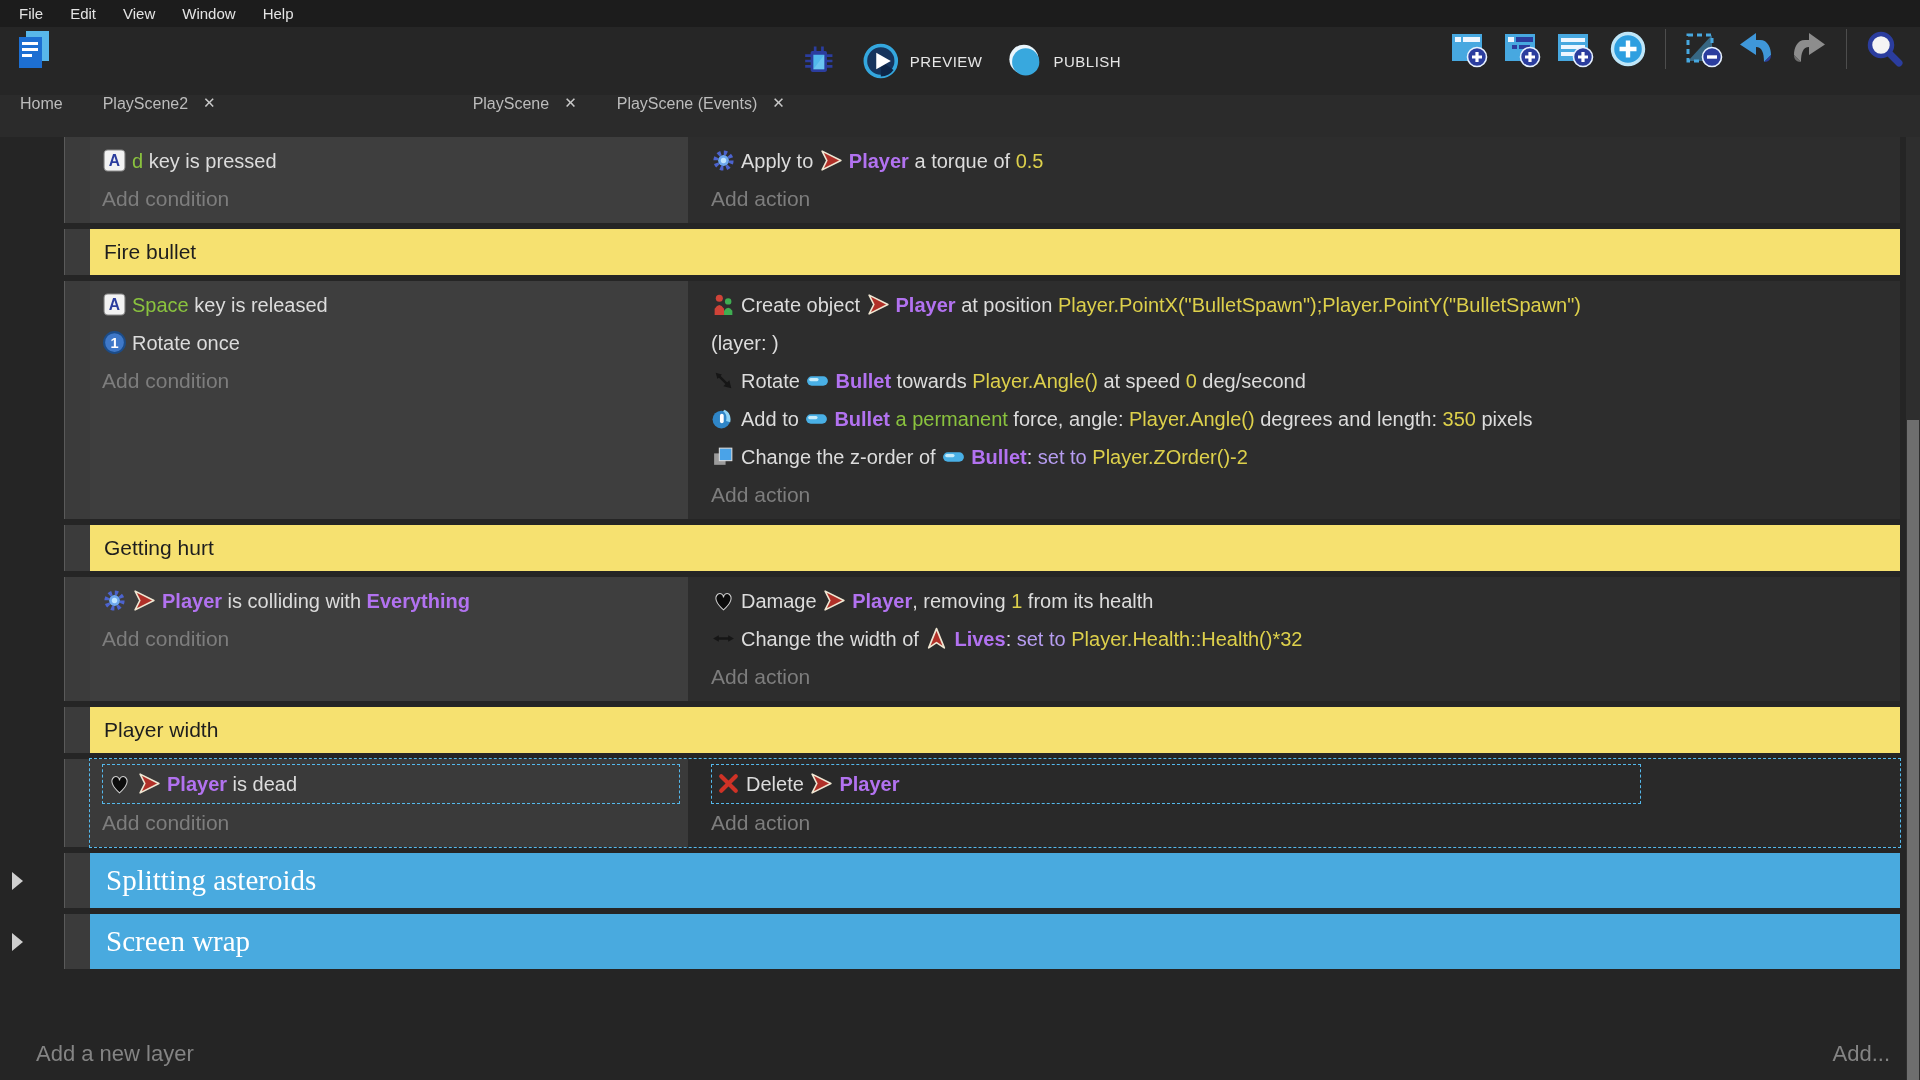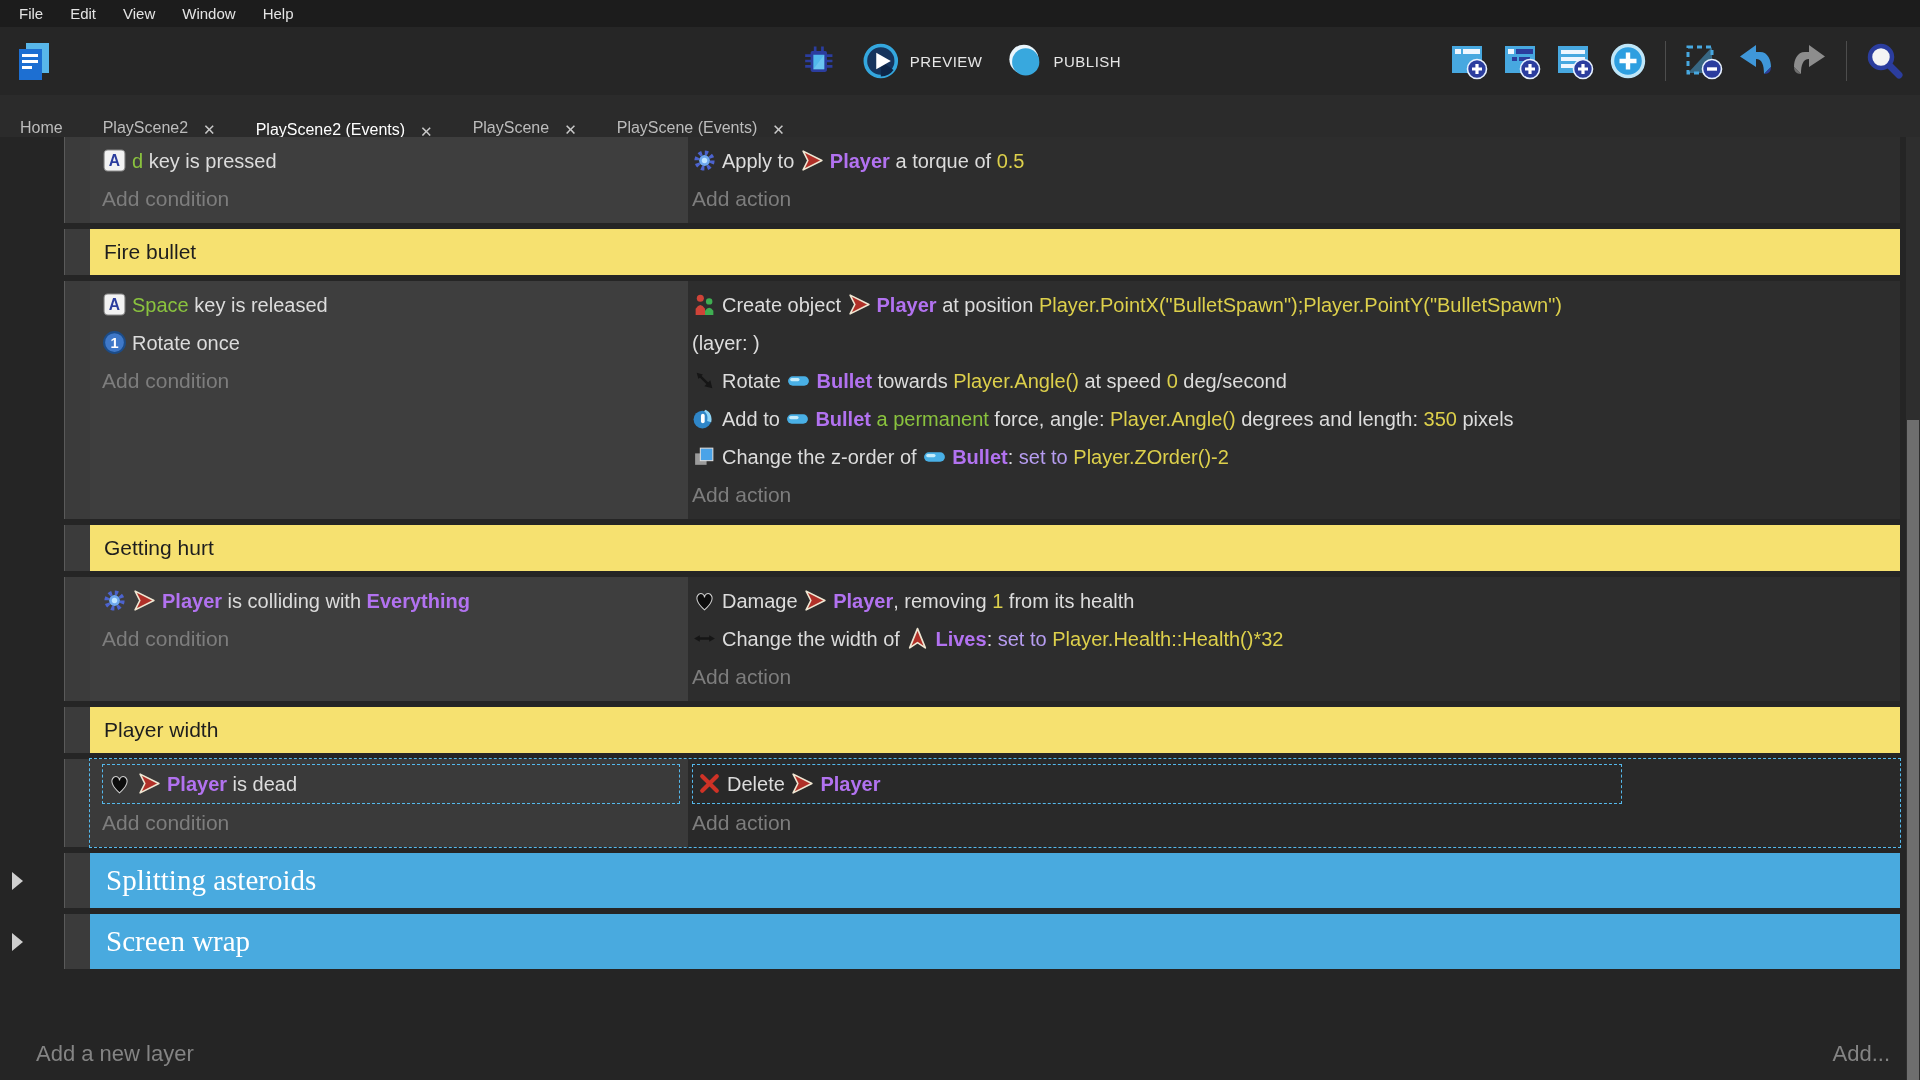--- a/index.html
+++ b/index.html
@@ -7,47 +7,47 @@
   body {
     width:1920px; height:1080px; overflow:hidden;
     background:#262626; font-family:"Liberation Sans", sans-serif;
     -webkit-font-smoothing:antialiased;
   }
   
   .menubar { height:27px; background:#1c1c1c; display:flex; align-items:center;
              gap:27px; padding:0 19px; }
   .menu-item { color:#e4e4e4; font-size:15px; cursor:default; }
   
-  .toolbar { height:68px; background:#262626; position:relative; display:flex; align-items:center; }
+  .toolbar { height:68px; background:#262626; position:relative; display:flex; align-items:flex-start; }
   .tb-left { margin-left:12px; }
   .tb-center { position:absolute; left:50%; top:0; height:100%; transform:translateX(-50%);
                display:flex; align-items:center; gap:22px; }
   .tb-btn { display:flex; align-items:center; gap:9px; color:#e6e6e6; font-size:15px;
             letter-spacing:.5px; cursor:pointer; }
   .tb-right { margin-left:auto; margin-right:14px; display:flex; align-items:center; gap:9px; }
   .tb-sep { width:1px; height:40px; background:#4d4d4d; margin:0 6px; }
   .tbi { width:44px; height:44px; display:inline-flex; cursor:pointer; }
   .tbi svg { width:100%; height:100%; }
   .ico40 { width:40px; height:40px; display:inline-flex; }
   .ico40 svg { width:100%; height:100%; }
   
   .tabbar { height:42px; background:#2b2b2b; display:flex; align-items:stretch; }
-  .tab { display:flex; align-items:flex-end; gap:15px; padding:0 20px; font-size:16px;
+  .tab { display:flex; align-items:flex-start; gap:15px; padding:0 20px; font-size:16px;
          color:#bcbcbc; cursor:pointer; white-space:nowrap; }
   .tab.active { background:#3d4eb5; color:#ffffff;margin-top:44px; }
   .tab .close { font-size:15px; color:#c9c9c9; line-height:1; }
   
   .sheet { position:relative; height:943px; background:#252525;
            padding:0 20px 0 64px; overflow:hidden; }
   .rows { display:flex; flex-direction:column; }
   .row { position:relative; display:flex; margin-bottom:6px; }
   .gutter { width:26px; flex-shrink:0; background:#3b3b3b; border-left:1px solid #5a5a5a; }
   .rowbody { flex:1; display:flex; min-width:0; }
   .cell-cond { width:598px; flex-shrink:0; background:#3e3e3e; padding:5px 8px 5px 12px; }
-  .cell-act  { flex:1; background:#2d2d2d; padding:5px 8px 5px 4px; min-width:0; }
+  .cell-act  { flex:1; background:#2d2d2d; padding:5px 8px 5px 23px; min-width:0; }
   .instr { font-size:20px; line-height:38px; color:#dcdcdc; max-width:930px; cursor:pointer; }
   .add-btn { font-size:21px; line-height:38px; color:#7d7d7d; cursor:pointer; }
   .sg-w  { color:#dcdcdc; }
   .sg-obj{ color:var(--obj); font-weight:bold; }
   .sg-ex { color:var(--ex); }
   .sg-gr { color:var(--gr); }
   .sg-st { color:var(--st); }
   .ic { display:inline-flex; width:25px; height:25px; vertical-align:-5px; margin-right:5px; }
   .ic svg { width:100%; height:100%; }
   

